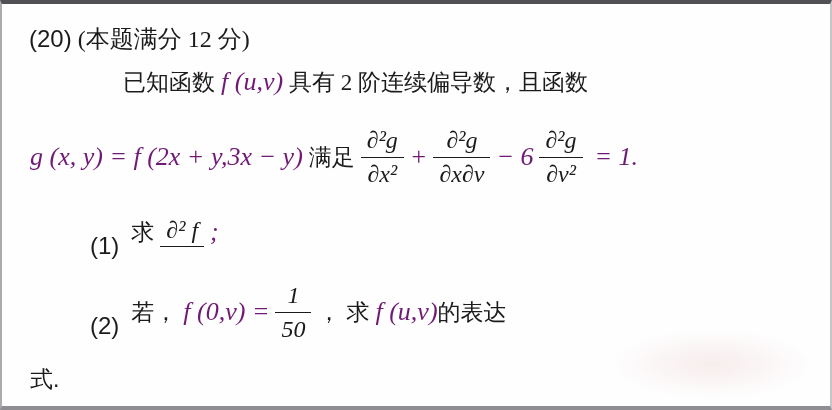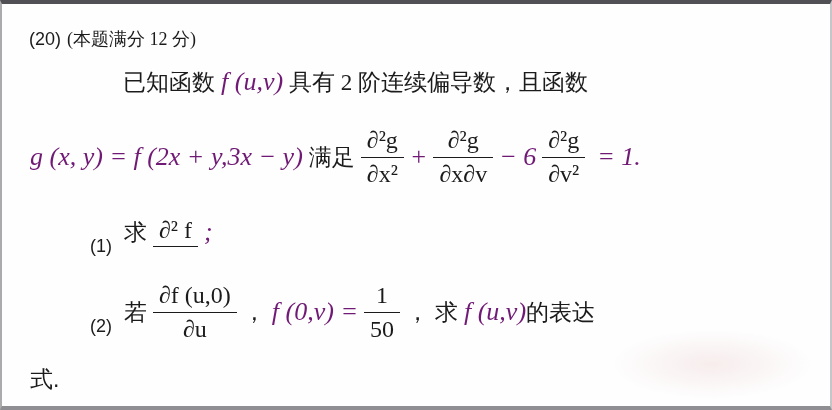--- a/index.html
+++ b/index.html
@@ -21,21 +21,21 @@
     color: #1b1b1b;
   }
   .row {
     position: absolute;
     display: flex;
     align-items: center;
     white-space: nowrap;
   }
   .hdr {
     font-family: "Liberation Sans", "DejaVu Sans", sans-serif;
-    font-size: 18px;
+    font-size: 24px;
     font-weight: 500;
     color: #1b1b1b;
     margin-top: 28px;
   }
   .cjk {
     font-family: "Liberation Sans", "DejaVu Sans", sans-serif;
     font-style: normal;
     font-size: 23px;
     color: #1b1b1b;
   }
@@ -44,20 +44,21 @@
     font-style: italic;
     font-size: 26px;
     color: #701a75;
   }
   .frac {
     display: inline-block;
     text-align: center;
     vertical-align: middle;
     margin: 0 6px;
     font-family: "Liberation Serif", "DejaVu Serif", serif;
+    font-style: italic;
     font-size: 24px;
   }
   .frac .fn {
     display: block;
     padding: 0 6px 3px;
     border-bottom: 1.6px solid #1b1b1b;
     line-height: 1.1;
   }
   .frac .fd {
     display: block;
@@ -129,24 +130,20 @@
     <span class="cjk gap-m">求</span>
     <span class="frac">
       <span class="fn">∂² f</span>
     </span>
     <span class="math">;</span>
   </div>
 
   <div class="row" id="line5">
     <span class="hdr">(2)</span>
     <span class="cjk gap-m">若</span>
-    <span class="frac">
-      <span class="fn">∂f (u,0)</span>
-      <span class="fd">∂u</span>
-    </span>
     <span class="cjk">，</span>
     <span class="math gap-s">f (0,v) =</span>
     <span class="frac">
       <span class="fn">1</span>
       <span class="fd">50</span>
     </span>
     <span class="cjk">，</span>
     <span class="cjk gap-s">求</span>
     <span class="math gap-s">f (u,v)</span>
     <span class="cjk">的表达</span>

